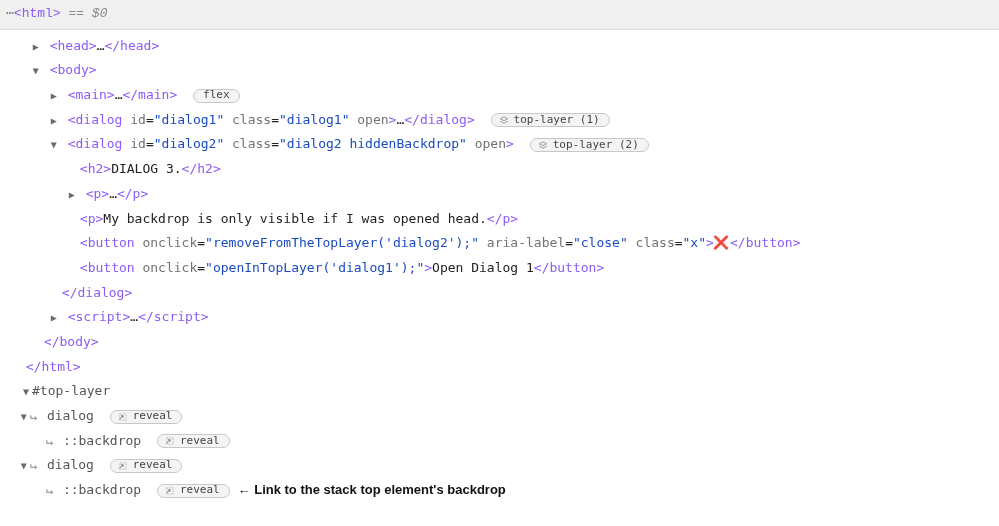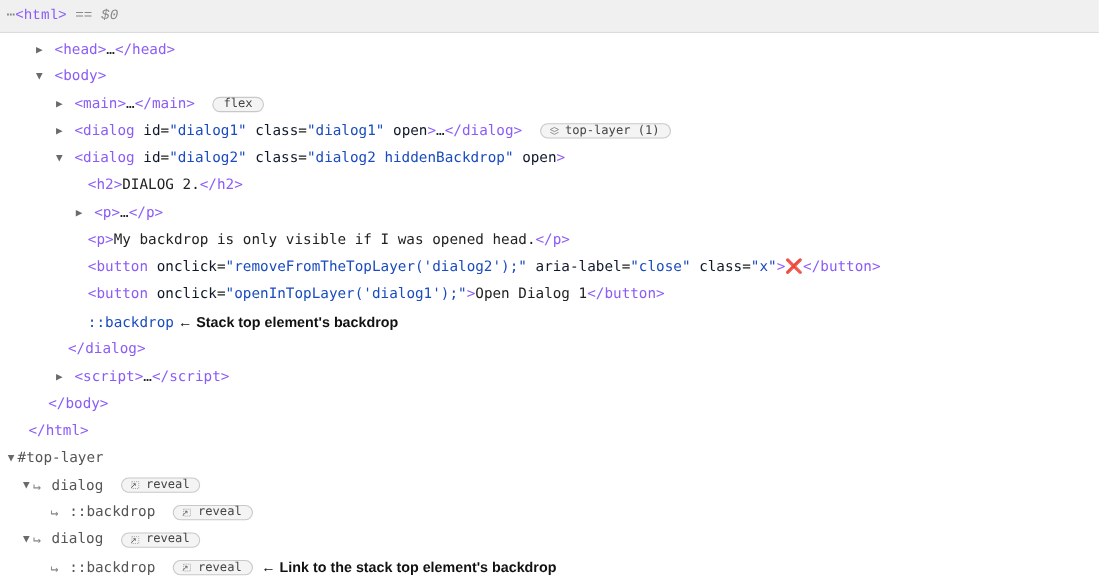--- a/index.html
+++ b/index.html
@@ -28,21 +28,21 @@
     display: inline-block;
     width: 12px;
     text-align: center;
     color: #6a6a6a;
     cursor: pointer;
     font-size: 10px;
     vertical-align: middle;
   }
   .ind { display: inline-block; }
   .tag   { color: #8b5cf6; }
-  .attr  { color: #0f172a; }
+  .attr  { color: #737373; }
   .val   { color: #1a4bbf; }
   .txt   { color: #222; }
   .dim   { color: #8a8a8a; font-style: italic; }
   .ellip { color: #222; }
   .pseudo { color: #1a4bbf; }
   .annot { font-family: -apple-system, Helvetica, Arial, sans-serif; font-weight: 700; color: #111; }
   .badge {
     display: inline-flex;
     align-items: center;
     gap: 5px;
@@ -64,21 +64,21 @@
   .curvy {
     display: inline-block;
     transform: scaleX(-1);
     color: #888;
     font-size: 12px;
     margin-right: 2px;
   }
 
   
   .sec-header {
-    padding-left: 4px;
+    padding-left: 20px;
   }
 </style>
 </head>
 <body>
 
 <div class="topbar">
   <span class="dots">⋯</span><span class="tag">&lt;html&gt;</span><span class="dim"> == </span><span class="dim">$0</span>
 </div>
 
 <div class="tree">
@@ -117,25 +117,31 @@
     </span>
   </div>
 
   <div class="row">
     <span class="ind" style="width:36px"></span>
     <span class="arrow">▼</span>
     <span class="tag">&lt;dialog</span>
     <span class="attr">id</span><span class="txt">=</span><span class="val">"dialog2"</span>
     <span class="attr">class</span><span class="txt">=</span><span class="val">"dialog2 hiddenBackdrop"</span>
     <span class="attr">open</span><span class="tag">&gt;</span>
-  </div>
-
-  <div class="row">
-    <span class="ind" style="width:68px"></span>
-    <span class="tag">&lt;h2&gt;</span><span class="txt">DIALOG 2.</span><span class="tag">&lt;/h2&gt;</span>
+    <span class="badge">
+      <svg class="icon" viewBox="0 0 16 16">
+          <path fill="none" stroke="#888" stroke-width="1.3" d="M2 6l6-3 6 3-6 3-6-3zm0 4l6 3 6-3"></path>
+        </svg>
+      <span>top-layer (2)</span>
+    </span>
+  </div>
+
+  <div class="row">
+    <span class="ind" style="width:68px"></span>
+    <span class="tag">&lt;h2&gt;</span><span class="txt">DIALOG 3.</span><span class="tag">&lt;/h2&gt;</span>
   </div>
 
   <div class="row">
     <span class="ind" style="width:54px"></span>
     <span class="arrow">▶</span>
     <span class="tag">&lt;p&gt;</span><span class="ellip">…</span><span class="tag">&lt;/p&gt;</span>
   </div>
 
   <div class="row">
     <span class="ind" style="width:68px"></span>
@@ -149,24 +155,20 @@
     <span class="attr">aria-label</span><span class="txt">=</span><span class="val">"close"</span>
     <span class="attr">class</span><span class="txt">=</span><span class="val">"x"</span><span class="tag">&gt;</span><span class="cross">❌</span><span class="tag">&lt;/button&gt;</span>
   </div>
 
   <div class="row">
     <span class="ind" style="width:68px"></span>
     <span class="tag">&lt;button</span>
     <span class="attr">onclick</span><span class="txt">=</span><span class="val">"openInTopLayer('dialog1');"</span><span class="tag">&gt;</span><span class="txt">Open Dialog 1</span><span class="tag">&lt;/button&gt;</span>
   </div>
 
-  <div class="row">
-    <span class="ind" style="width:68px"></span>
-    <span class="pseudo">::backdrop</span><span class="annot"><span> ← </span><span>Stack top element's backdrop</span></span>
-  </div>
 
   <div class="row">
     <span class="ind" style="width:50px"></span>
     <span class="tag">&lt;/dialog&gt;</span>
   </div>
 
   <div class="row">
     <span class="ind" style="width:36px"></span>
     <span class="arrow">▶</span>
     <span class="tag">&lt;script&gt;</span><span class="ellip">…</span><span class="tag">&lt;/script&gt;</span>

